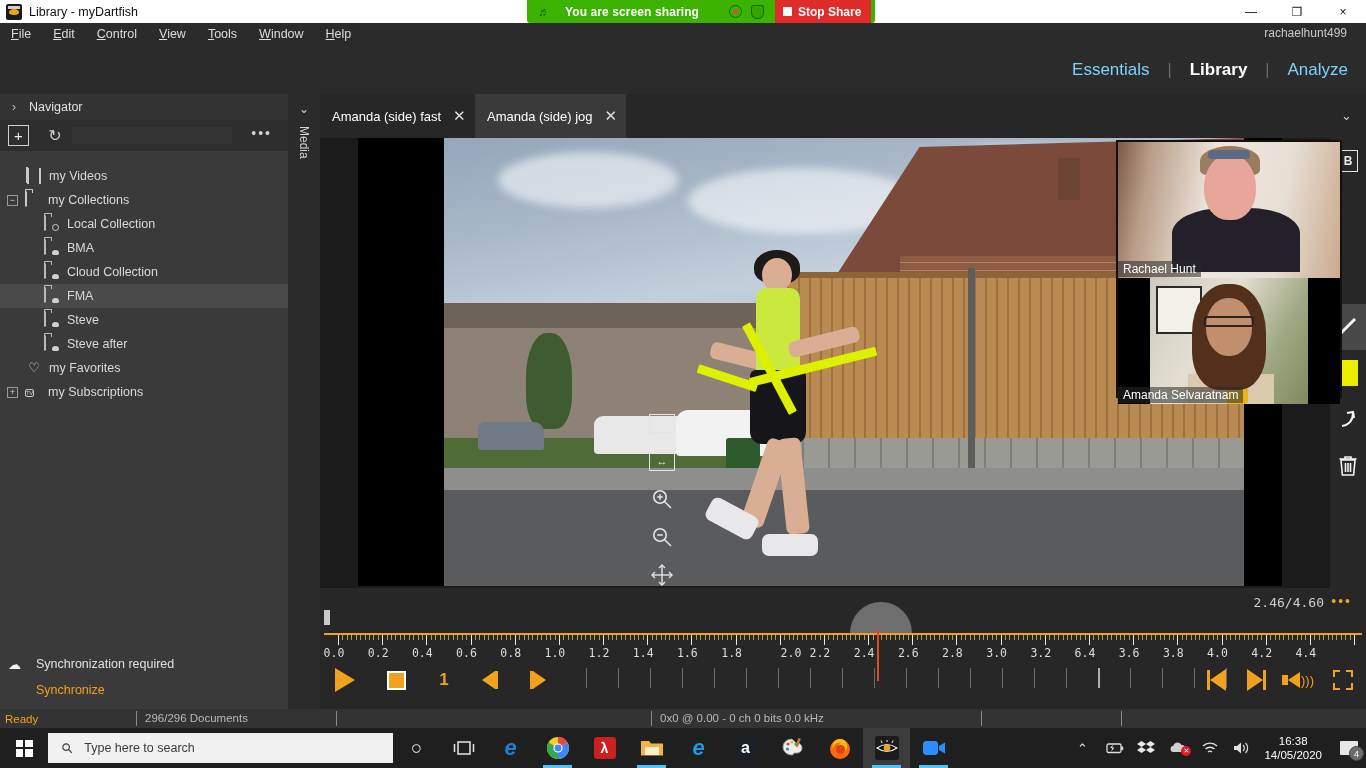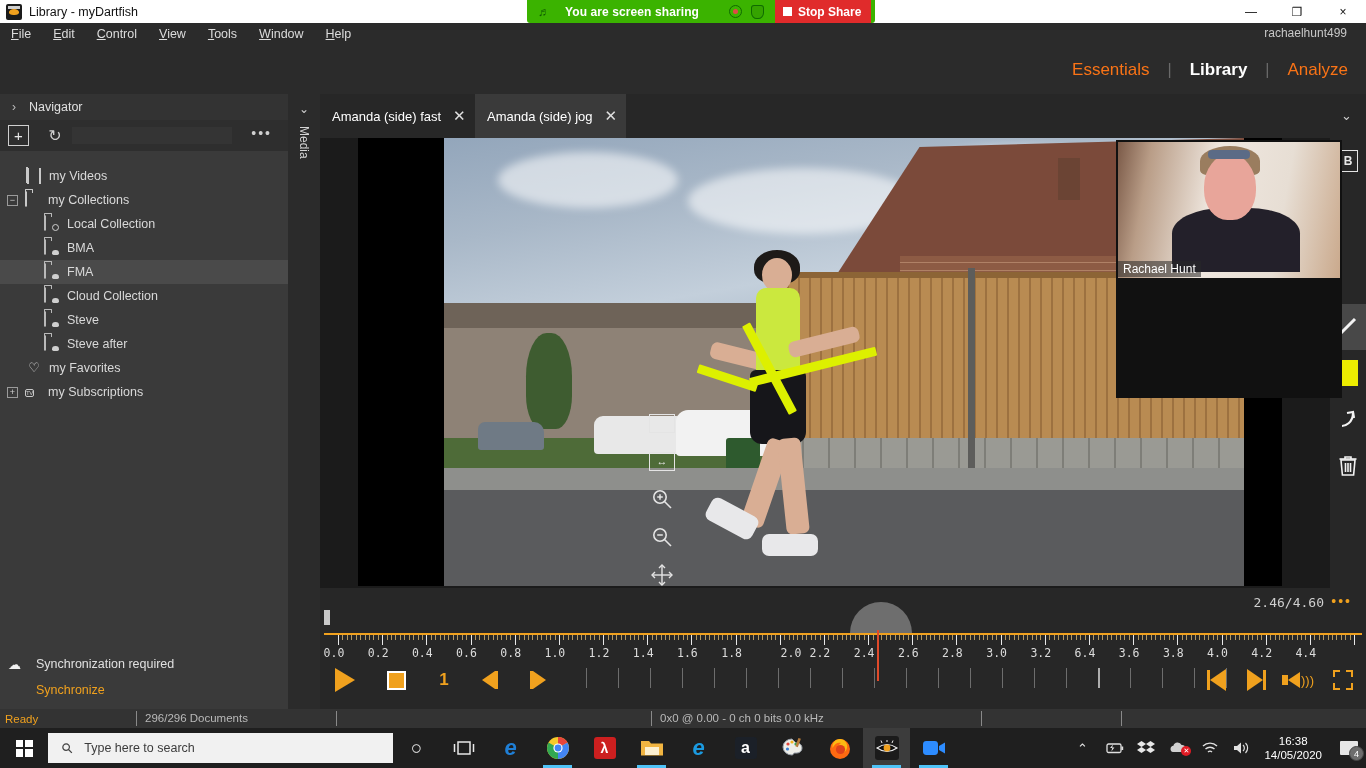--- a/index.html
+++ b/index.html
@@ -58,21 +58,21 @@
   }
   .menu-item { font-size: 12.5px; color: #dcdcdc; padding: 0 11px; line-height: 23px; cursor: default; }
   .menu-item u { text-decoration: underline; }
   .user-name { position: absolute; right: 19px; top: 3px; font-size: 12px; color: #c8c8c8; }
 
   
   .modulebar {
     position: absolute; top: 46px; left: 0; width: 1366px; height: 48px;
     background: #2b2b2b; display: flex; align-items: center; justify-content: flex-end;
   }
-  .module { font-size: 17px; color: #f97316; padding: 0 18px; }
+  .module { font-size: 17px; color: #7dd3fc; padding: 0 18px; }
   .module.active { color: #ffffff; font-weight: bold; }
   .module-sep { color: #6a6a6a; font-size: 16px; }
 
   
   .sidebar { position: absolute; top: 94px; left: 0; width: 288px; height: 615px; background: #3a3a3a; }
   .nav-header { height: 26px; background: #333333; display: flex; align-items: center; }
   .nav-caret { font-size: 12px; color: #bdbdbd; margin-left: 12px; margin-right: 13px; }
   .nav-title { font-size: 12.5px; color: #e0e0e0; }
   .nav-toolbar { height: 31px; background: #2e2e2e; display: flex; align-items: center; position: relative; }
   .np-btn { width: 21px; height: 21px; margin-left: 8px; border: 1px solid #cfcfcf;
@@ -361,29 +361,29 @@
     <div class="tree-row">
       <span class="sp" style="width:44px"></span>
       <span class="ic"><span class="ic-coll local"></span></span>
       <span>Local Collection</span>
     </div>
     <div class="tree-row">
       <span class="sp" style="width:44px"></span>
       <span class="ic"><span class="ic-coll"></span></span>
       <span>BMA</span>
     </div>
+    <div class="tree-row">
+      <span class="sp" style="width:44px"></span>
+      <span class="ic"><span class="ic-coll"></span></span>
+      <span>Cloud Collection</span>
+    </div>
     <div class="tree-row selected">
       <span class="sp" style="width:44px"></span>
       <span class="ic"><span class="ic-coll"></span></span>
       <span>FMA</span>
-    </div>
-    <div class="tree-row">
-      <span class="sp" style="width:44px"></span>
-      <span class="ic"><span class="ic-coll"></span></span>
-      <span>Cloud Collection</span>
     </div>
     <div class="tree-row">
       <span class="sp" style="width:44px"></span>
       <span class="ic"><span class="ic-coll"></span></span>
       <span>Steve</span>
     </div>
     <div class="tree-row">
       <span class="sp" style="width:44px"></span>
       <span class="ic"><span class="ic-coll"></span></span>
       <span>Steve after</span>
@@ -542,20 +542,31 @@
 </div>
 
 <div class="pip">
   <div class="pv one">
     <div class="pv1-bg"></div>
     <div class="pv1-shirt"></div>
     <div class="pv1-hair"></div>
     <div class="pv1-face"></div>
     <div class="pv1-glass"></div>
     <div class="pv-name">Rachael Hunt</div>
+  </div>
+  <div class="pv two">
+    <div class="pv2-bg"></div>
+    <div class="pv2-room"></div>
+    <div class="pv2-frame"></div>
+    <div class="pv2-body"></div>
+    <div class="pv2-yellow"></div>
+    <div class="pv2-hair"></div>
+    <div class="pv2-face"></div>
+    <div class="pv2-glass"></div>
+    <div class="pv-name">Amanda Selvaratnam</div>
   </div>
 </div>
 
 <div class="timeline">
   <div class="time-read">2.46/4.60</div>
   <div class="time-dots">•••</div>
   <div class="clipmark"></div>
   <div class="playhead-knob" style="left: 530.3px;"></div>
   <div class="ruler" id="ruler">
     <div class="ruler-line"></div>

